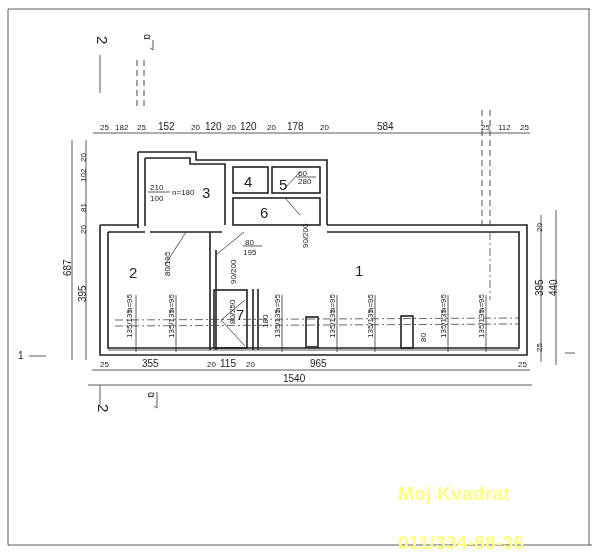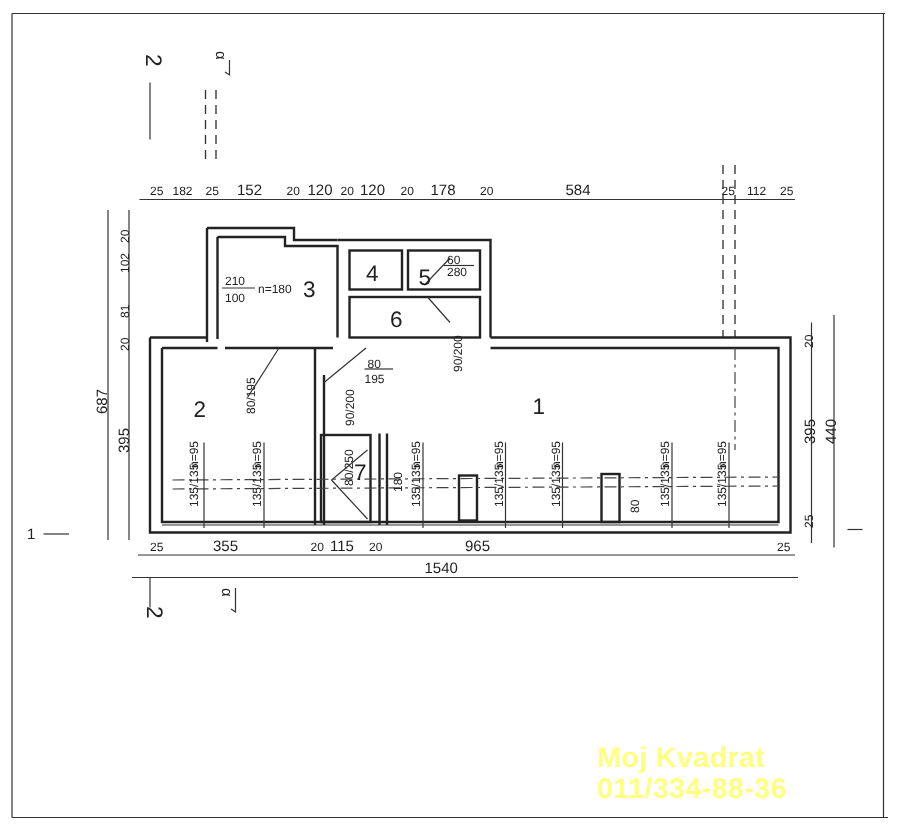--- a/index.html
+++ b/index.html
@@ -5,23 +5,23 @@
   html, body { margin:0; padding:0; background:#ffffff; }
   body { width:600px; height:557px; position:relative; overflow:hidden; font-family:"Liberation Sans", sans-serif; }
   svg { position:absolute; left:0; top:0; }
   .wall { fill:none; stroke:#222; stroke-width:1.6; }
   .thin { fill:none; stroke:#333; stroke-width:0.8; }
   .dash { fill:none; stroke:#333; stroke-width:0.9; stroke-dasharray:6 4; }
   .dashdot { fill:none; stroke:#444; stroke-width:0.8; stroke-dasharray:8 3 2 3; }
   .dim { font-family:"Liberation Sans", sans-serif; font-size:10px; fill:#222; }
   .dimsm { font-family:"Liberation Sans", sans-serif; font-size:8px; fill:#222; }
   .room { font-family:"Liberation Sans", sans-serif; font-size:15px; fill:#222; }
-  .watermark { position:absolute; left:398px; font-family:"Liberation Sans", sans-serif; font-weight:bold; color:#ffff80; font-size:19px; letter-spacing:0.3px;margin-top:12px; }
+  .watermark { position:absolute; left:398px; font-family:"Liberation Sans", sans-serif; font-weight:bold; color:#ffff80; font-size:19px; letter-spacing:0.3px; }
   .wm1 { top:483px; }
-  .wm2 { top:504px; }
+  .wm2 { top:532px; }
 </style>
 </head>
 <body>
 
 <svg width="600" height="557" viewBox="0 0 600 557">
 
   <g>
     <line x1="8" y1="9" x2="590" y2="9" class="thin"></line>
     <line x1="8" y1="9" x2="8" y2="545" class="thin"></line>
     <line x1="589" y1="9" x2="589" y2="545" class="thin"></line>

